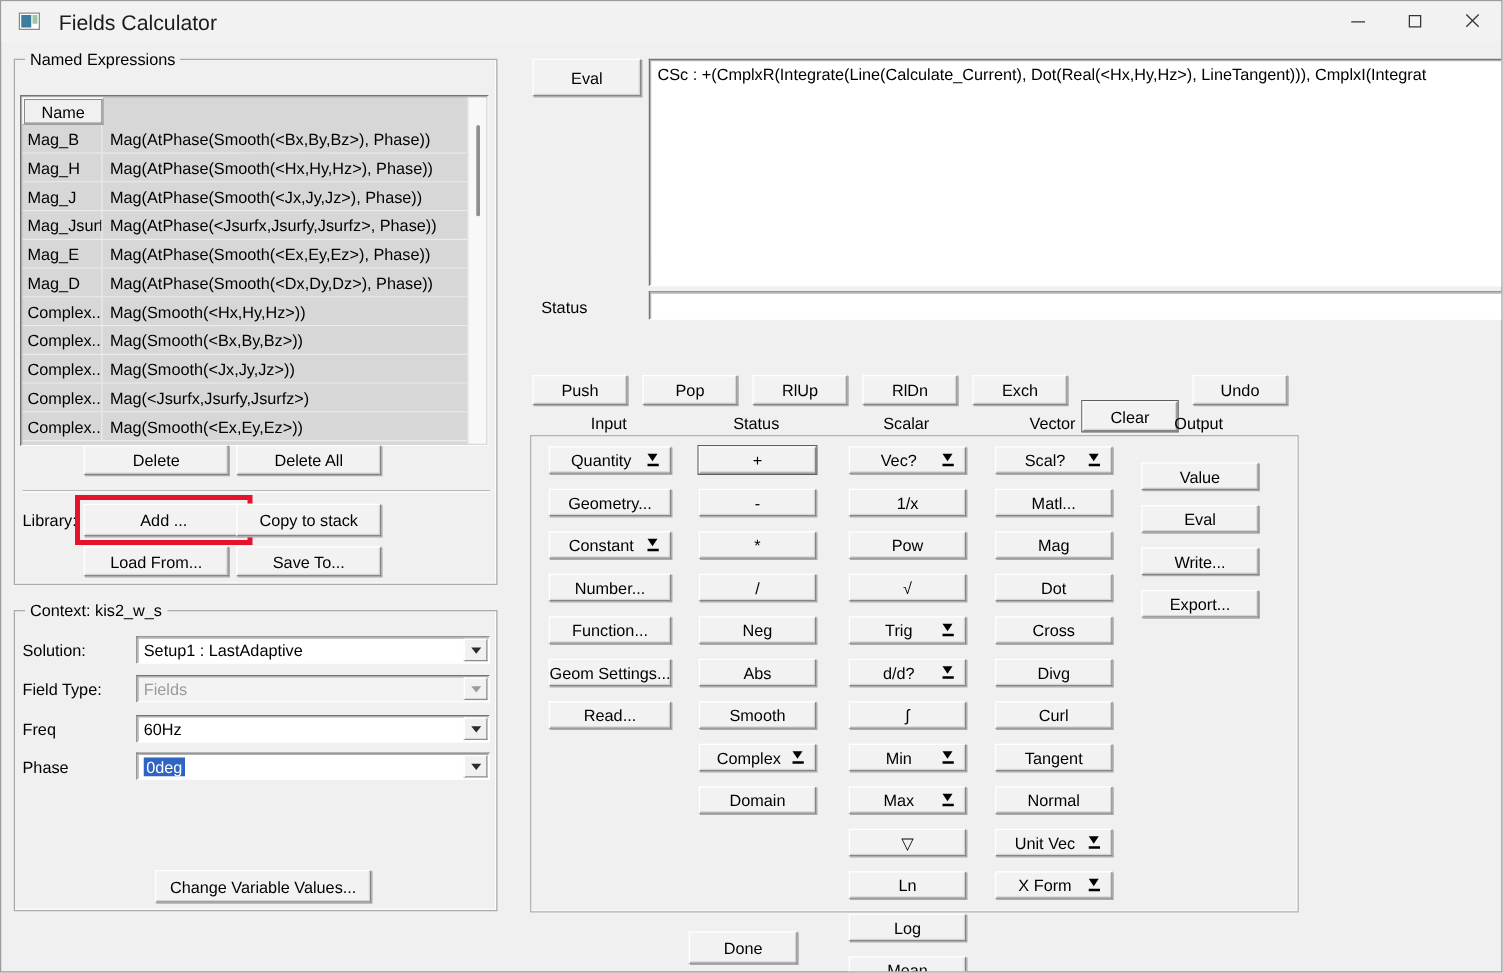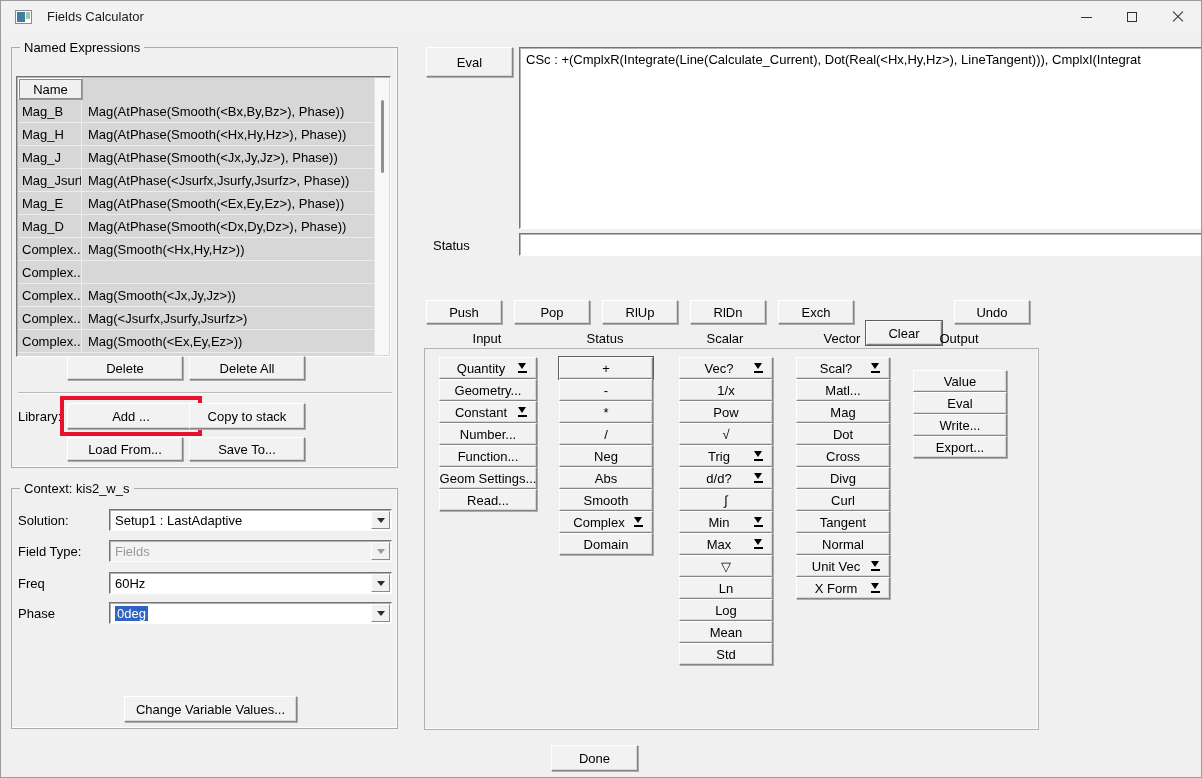--- a/index.html
+++ b/index.html
@@ -5,21 +5,21 @@
   * { margin:0; padding:0; box-sizing:border-box; font-family:"Liberation Sans",sans-serif; }
   html,body { width:1202px; height:778px; background:#e8e8e8; overflow:hidden; }
   .window { position:absolute; left:0; top:0; width:1202px; height:778px;
             background:#f0f0f0; border:1px solid #9b9b9b; overflow:hidden; }
 
   
   .titlebar { position:absolute; left:0; top:0; right:0; height:32px; background:#f2f2f2; }
   .app-icon { position:absolute; left:14px; top:9px; width:17px; height:14px; border:1px solid #8a8a8a; background:#fff; }
   .app-icon .ic-l { position:absolute; left:1px; top:1px; width:8px; height:10px; background:#3e7d9e; }
   .app-icon .ic-r { position:absolute; left:10px; top:1px; width:4px; height:7px; background:#9fc6a8; }
-  .title { position:absolute; left:46px; top:8px; font-size:13px; color:#1b1b1b; white-space:nowrap; }
+  .title { position:absolute; left:46px; top:8px; font-size:17px; color:#1b1b1b; white-space:nowrap; }
   .win-controls { position:absolute; right:0; top:0; height:32px; display:flex; }
   .wc { width:46px; height:32px; display:flex; align-items:center; justify-content:center; position:relative; }
   .ic-min { width:11px; height:1px; background:#333; display:block; }
   .ic-max { width:10px; height:10px; border:1px solid #333; display:block; }
   .ic-close { width:12px; height:12px; position:relative; display:block; }
   .ic-close::before, .ic-close::after { content:""; position:absolute; left:-1px; top:5px; width:14px; height:1px; background:#333; }
   .ic-close::before { transform:rotate(45deg); }
   .ic-close::after  { transform:rotate(-45deg); }
 
   
@@ -73,21 +73,21 @@
   .red-outline { outline:4px solid #e8112d; outline-offset:3px; }
 
   
   .expr-box { position:absolute; left:518px; top:46px; width:684px; height:182px; overflow:hidden; }
   .expr-text { position:absolute; left:6px; top:4px; font-size:13px; white-space:nowrap; color:#000; }
   .status-box { position:absolute; left:518px; top:232px; width:684px; height:23px; }
 
   .calc-box { position:absolute; left:423px; top:347px; width:615px; height:382px; border:1px solid #b2b2b2; box-shadow:inset -1px -1px 0 #fbfbfb; }
   .calc-headers { position:absolute; left:423px; top:330px; width:615px; height:16px; }
   .calc-col-header { position:absolute; width:110px; text-align:center; font-size:13px; color:#000; }
-  .calc-col { position:absolute; top:8px; display:flex; flex-direction:column; gap:0; }
+  .calc-col { position:absolute; top:8px; display:flex; flex-direction:column; gap:12px; }
   .calc-btn { height:22px; width:100%; }
   .calc-btn .lbl { padding:0 2px; }
   .calc-btn.has-dd .lbl { margin-right:14px; }
 
   .stack-row { position:absolute; left:425px; top:299px; height:24px; }
   .stack-btn { position:absolute; width:76px; height:24px; }
 </style>
 </head>
 <body>
 
@@ -151,20 +151,21 @@
     <div class="td expr">Mag(AtPhase(Smooth(&lt;Dx,Dy,Dz&gt;), Phase))</div>
   </div>
 
   <div class="tr">
     <div class="td name">Complex...</div>
     <div class="td expr">Mag(Smooth(&lt;Hx,Hy,Hz&gt;))</div>
   </div>
 
   <div class="tr">
     <div class="td name">Complex...</div>
+    <div class="td expr">Mag(Smooth(&lt;Bx,By,Bz&gt;))</div>
   </div>
 
   <div class="tr">
     <div class="td name">Complex...</div>
     <div class="td expr">Mag(Smooth(&lt;Jx,Jy,Jz&gt;))</div>
   </div>
 
   <div class="tr">
     <div class="td name">Complex...</div>
     <div class="td expr">Mag(&lt;Jsurfx,Jsurfy,Jsurfz&gt;)</div>

